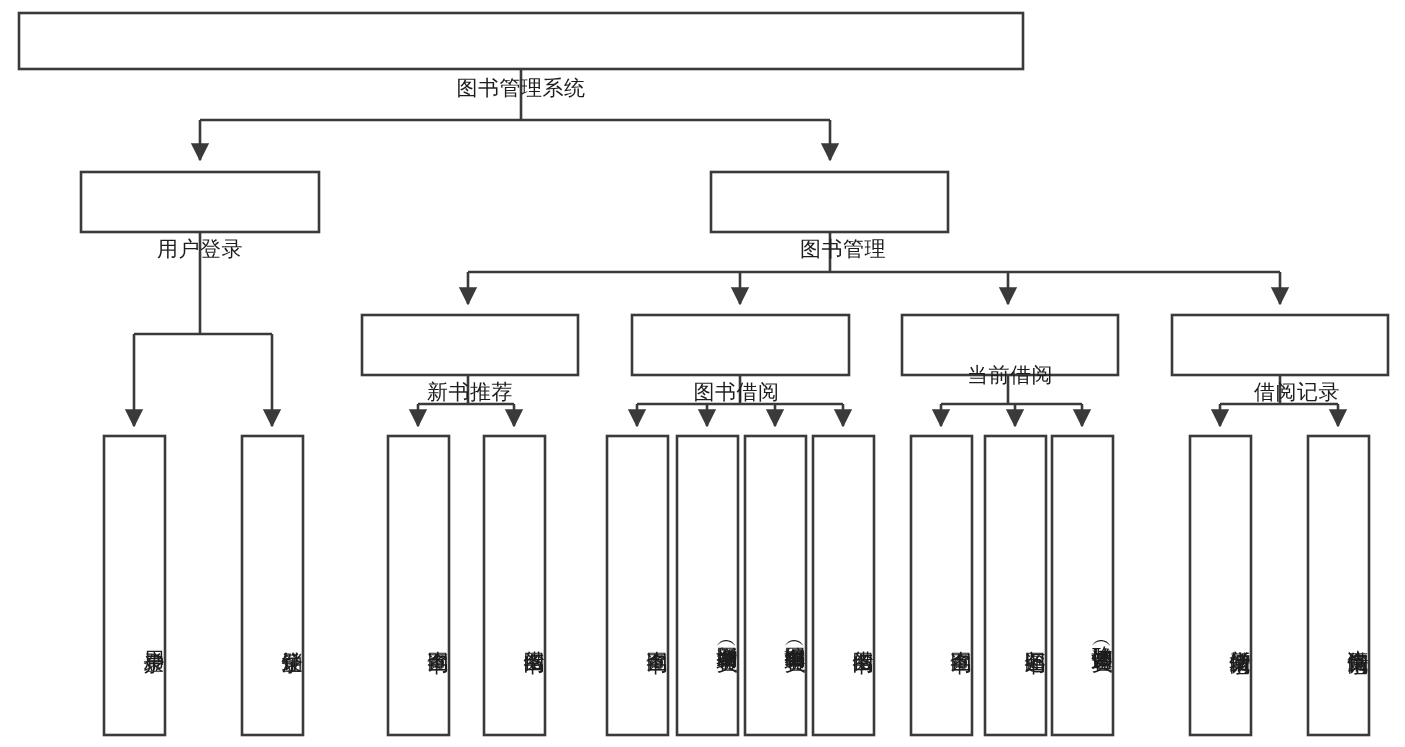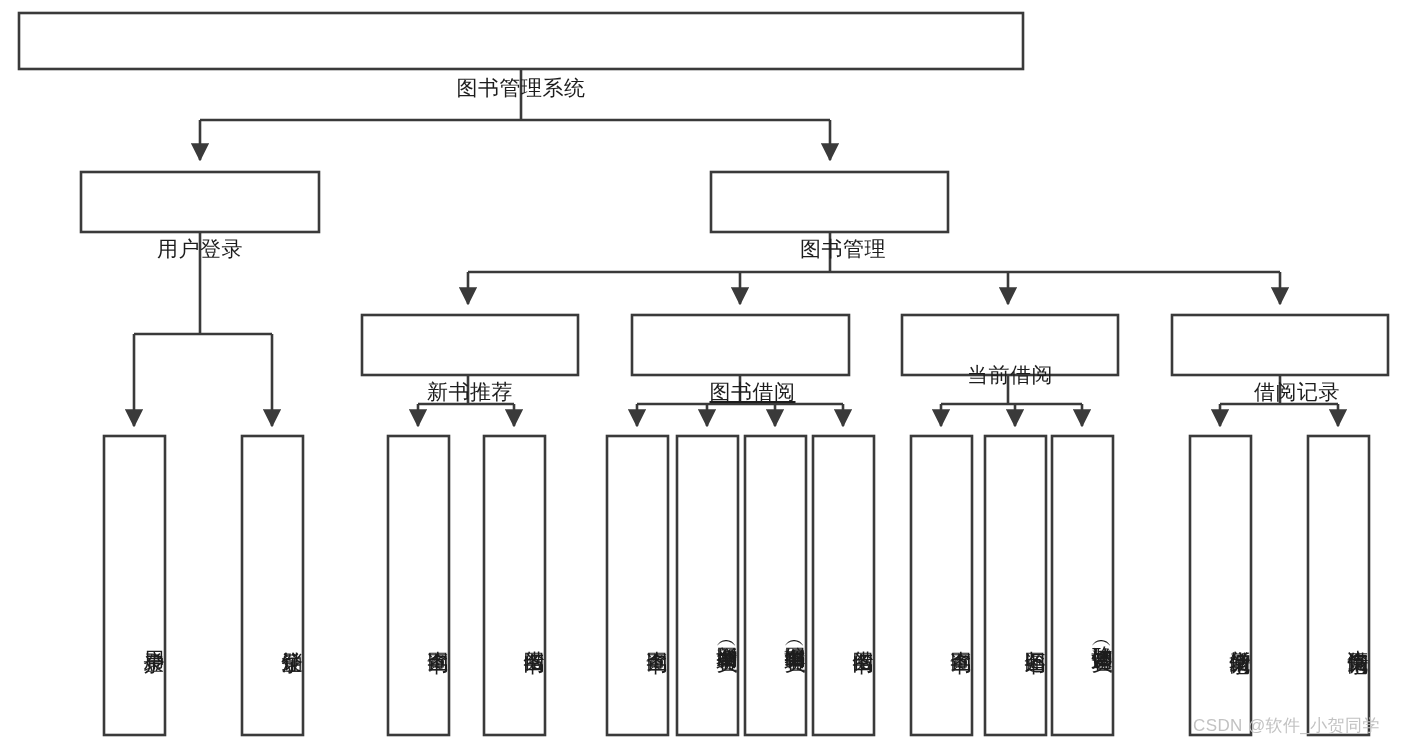--- a/index.html
+++ b/index.html
@@ -154,32 +154,31 @@
     <path class="edge-line" marker-end="url(#arr)" d="M 1220 404 L 1220 426"></path>
     <path class="edge-line" marker-end="url(#arr)" d="M 1338 404 L 1338 426"></path>
   </svg>
 
   <div class="node-label horiz" style="left:19px; top:13px; width:1004px; height:56px;">图书管理系统</div>
 
   <div class="node-label horiz" style="left:81px; top:172px; width:238px; height:60px;">用户登录</div>
   <div class="node-label horiz" style="left:711px; top:172px; width:237px; height:60px;padding-left:27px;">图书管理</div>
 
   <div class="node-label horiz" style="left:362px; top:315px; width:216px; height:60px;">新书推荐</div>
-  <div class="node-label horiz" style="left:644px; top:315px; width:217px; height:60px;text-decoration:underline;">图书借阅</div>
+  <div class="node-label horiz" style="left:628px; top:315px; width:217px; height:60px;">图书借阅</div>
   <div class="node-label horiz" style="left:902px; top:298px; width:216px; height:60px;">当前借阅</div>
   <div class="node-label horiz" style="left:1172px; top:315px; width:216px; height:60px;padding-left:34px;">借阅记录</div>
 
   <div class="node-label vert" style="left:104px; top:436px; width:61px; height:299px;">用户登录</div>
   <div class="node-label vert" style="left:242px; top:436px; width:61px; height:299px;">注销登录</div>
   <div class="node-label vert" style="left:388px; top:436px; width:61px; height:299px;">查询图书</div>
   <div class="node-label vert" style="left:484px; top:436px; width:61px; height:299px;">借阅图书</div>
   <div class="node-label vert" style="left:607px; top:436px; width:61px; height:299px;">查询图书</div>
   <div class="node-label vert" style="left:677px; top:436px; width:61px; height:299px; padding-top:2px;">新增图书（管理员）</div>
   <div class="node-label vert" style="left:745px; top:436px; width:61px; height:299px; padding-top:2px;">编辑图书（管理员）</div>
   <div class="node-label vert" style="left:813px; top:436px; width:61px; height:299px;">借阅图书</div>
   <div class="node-label vert" style="left:911px; top:436px; width:61px; height:299px;">查询图书</div>
   <div class="node-label vert" style="left:985px; top:436px; width:61px; height:299px;">归还图书</div>
   <div class="node-label vert" style="left:1052px; top:436px; width:61px; height:299px; padding-top:2px;">确认归还（管理员）</div>
   <div class="node-label vert" style="left:1190px; top:436px; width:61px; height:299px;">新增借阅记录</div>
   <div class="node-label vert" style="left:1308px; top:436px; width:61px; height:299px;">查询借阅记录</div>
 
-  <div class="watermark">CSDN @软件_小贺同学</div>
 </div>
 
 </body></html>

